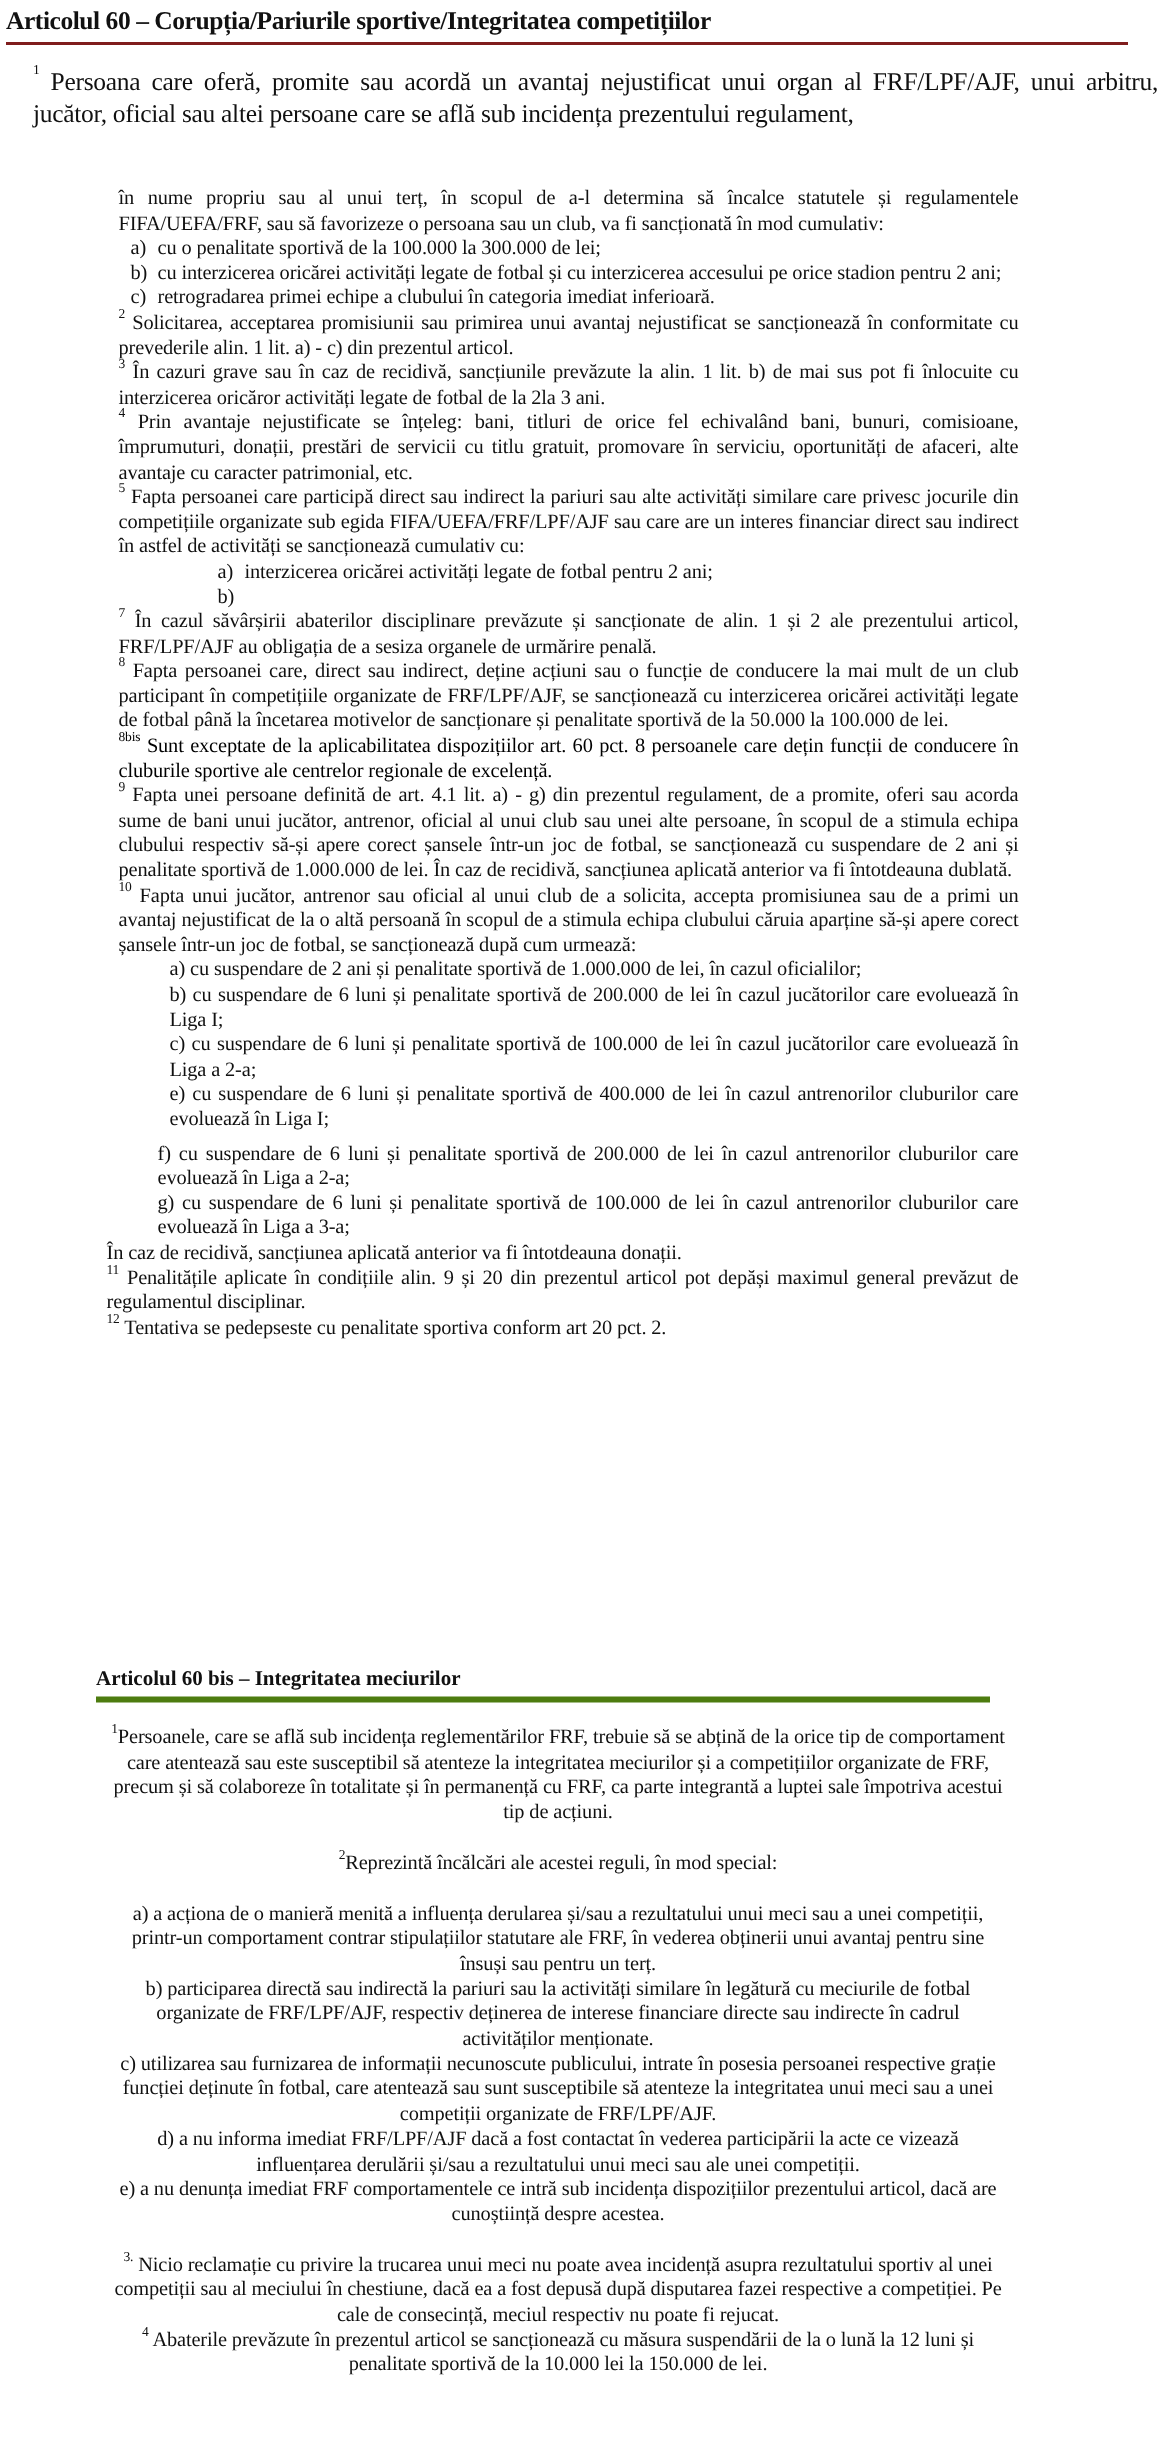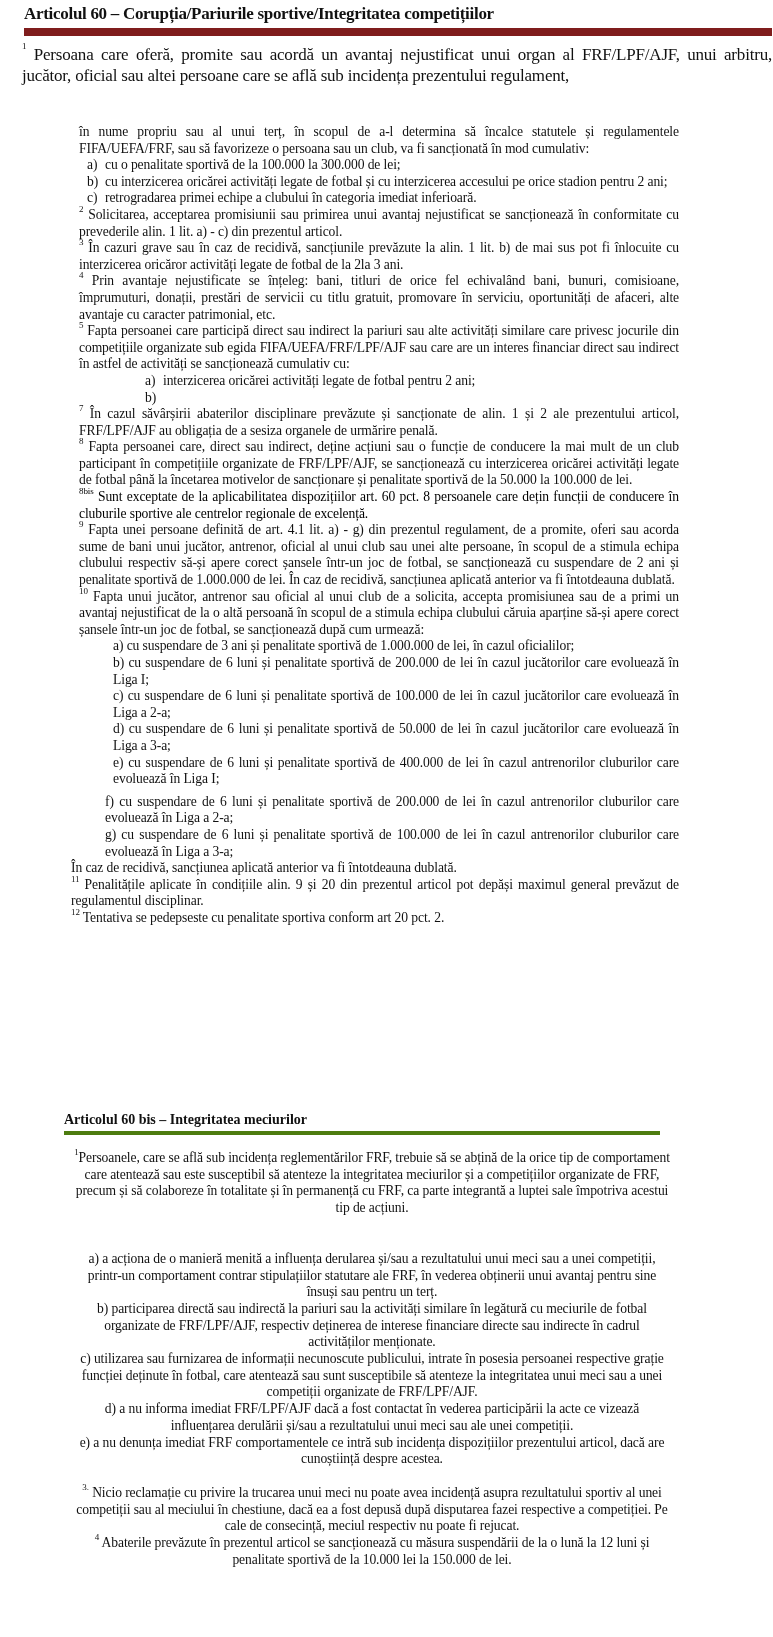--- a/index.html
+++ b/index.html
@@ -1,23 +1,23 @@
 <!DOCTYPE html>
 <html><head>
 <meta charset="utf-8">
 <style>
   html, body { margin: 0; padding: 0; background: #ffffff; }
   body {
     width: 773px; height: 1637px; overflow: hidden; position: relative;
     font-family: "Liberation Serif", "DejaVu Serif", serif; color: #111;
   }
   .h1 {
-    position: absolute; left: 24px; top: 4px; width: 748px;
+    position: absolute; left: 4px; top: 4px; width: 748px;
     font-weight: bold; font-size: 17px; letter-spacing: -0.3px;
-    border-bottom: 8px solid #7f1d1d; padding-bottom: 4px;
+    border-bottom: 2px solid #7f1d1d; padding-bottom: 4px;
   }
   .intro {
     position: absolute; left: 22px; top: 44px; width: 750px;
     font-size: 17px; line-height: 21px; text-align: justify; letter-spacing: -0.2px;
   }
   .sec1 {
     position: absolute; left: 79px; top: 124px; width: 600px;
     font-size: 13.6px; line-height: 16.6px; letter-spacing: -0.1px;
   }
   .sec1 p { margin: 0; text-align: justify; }
@@ -74,38 +74,38 @@
       <span class="t">interzicerea oricărei activități legate de fotbal pentru 2 ani;</span>
     </div>
   <div class="li ind2">
       <span class="m">b)</span>
     </div>
   <p><sup>7</sup><span> În cazul săvârșirii abaterilor disciplinare prevăzute și sancționate de alin. 1 și 2 ale prezentului articol,  FRF/LPF/AJF au obligația de a sesiza organele de urmărire penală.</span></p>
   <p><sup>8</sup><span> Fapta persoanei care, direct sau indirect, deține acțiuni sau o funcție de conducere la mai mult de un club participant în competițiile organizate de FRF/LPF/AJF, se sancționează cu interzicerea oricărei activități legate de fotbal până la încetarea motivelor de sancționare și penalitate sportivă de la 50.000 la 100.000 de lei.</span></p>
   <p class="red"><sup>8bis</sup><span> Sunt exceptate de la aplicabilitatea dispozițiilor art. 60 pct. 8 persoanele care dețin funcții de conducere în cluburile sportive ale centrelor regionale de excelență.</span></p>
   <p><sup>9</sup><span> Fapta unei persoane definită de art. 4.1 lit. a) - g) din prezentul regulament, de a promite, oferi sau acorda sume de bani unui jucător, antrenor, oficial al unui club sau unei alte persoane, în scopul de a stimula echipa clubului respectiv să-și apere corect șansele într-un joc de fotbal, se sancționează cu suspendare de 2 ani și penalitate sportivă de 1.000.000 de lei. În caz de recidivă, sancțiunea aplicată anterior va fi întotdeauna dublată.</span></p>
   <p><sup>10</sup><span> Fapta unui jucător, antrenor sau oficial al unui club de a solicita, accepta promisiunea sau de a primi un avantaj nejustificat de la o altă persoană în scopul de a stimula echipa clubului căruia aparține să-și apere corect șansele într-un joc de fotbal, se sancționează după cum urmează:</span></p>
-  <p class="ind3">a) cu suspendare de 3 ani și penalitate sportivă de 1.000.000 de lei, în cazul oficialilor;</p>
+  <p class="ind3">a) cu suspendare de 2 ani și penalitate sportivă de 1.000.000 de lei, în cazul oficialilor;</p>
   <p class="ind3">b) cu suspendare de 6 luni și penalitate sportivă de 200.000 de lei în cazul jucătorilor care evoluează în Liga I;</p>
   <p class="ind3">c) cu suspendare de 6 luni și penalitate sportivă de 100.000 de lei în cazul jucătorilor care evoluează în Liga a 2-a;</p>
-  <p class="ind3">d) cu suspendare de 6 luni și penalitate sportivă de 50.000 de lei în cazul jucătorilor care evoluează în Liga a 3-a;</p>
   <p class="ind3">e) cu suspendare de 6 luni și penalitate sportivă de 400.000 de lei în cazul antrenorilor cluburilor care evoluează în Liga I;</p>
   <div class="gap"></div>
   <p class="ind3" style="padding-left:26px">f) cu suspendare de 6 luni și penalitate sportivă de 200.000 de lei în cazul antrenorilor cluburilor care evoluează în Liga a 2-a;</p>
   <p class="ind3" style="padding-left:26px">g) cu suspendare de 6 luni și penalitate sportivă de 100.000 de lei în cazul antrenorilor cluburilor care evoluează în Liga a 3-a;</p>
-  <p style="margin-left:-8px">În caz de recidivă, sancțiunea aplicată anterior va fi întotdeauna dublată.</p>
+  <p style="margin-left:-8px">În caz de recidivă, sancțiunea aplicată anterior va fi întotdeauna donații.</p>
   <p style="margin-left:-8px"><sup>11</sup><span> Penalitățile aplicate în condițiile alin. 9 și 20 din prezentul articol pot depăși maximul general prevăzut de regulamentul disciplinar.</span></p>
   <p style="margin-left:-8px"><sup>12</sup><span> Tentativa se pedepseste cu penalitate sportiva conform art 20 pct. 2.</span></p>
 </div>
 
 <div class="h2">Articolul 60 bis – Integritatea meciurilor</div>
 
 <div class="sec2">
   <p><sup>1</sup><span>Persoanele, care se află sub incidența reglementărilor FRF, trebuie să se abțină de la orice tip de comportament care atentează sau este susceptibil să atenteze la integritatea meciurilor și a competițiilor organizate de FRF, precum și să colaboreze în totalitate și în permanență cu FRF, ca parte integrantă a luptei sale împotriva acestui tip de acțiuni.</span></p>
   <div class="sp"></div>
+  <p><sup>2</sup><span>Reprezintă încălcări ale acestei reguli, în mod special:</span></p>
   <div class="sp"></div>
   <p>a) a acționa de o manieră menită a influența derularea și/sau a rezultatului unui meci sau a unei competiții, printr-un comportament contrar stipulațiilor statutare ale FRF, în vederea obținerii unui avantaj pentru sine însuși sau pentru un terț.</p>
   <p>b) participarea directă sau indirectă la pariuri sau la activități similare în legătură cu meciurile de fotbal organizate de FRF/LPF/AJF, respectiv deținerea de interese financiare directe sau indirecte în cadrul activităților menționate.</p>
   <p>c) utilizarea sau furnizarea de informații necunoscute publicului, intrate în posesia persoanei respective grație funcției deținute în fotbal, care atentează sau sunt susceptibile să atenteze la integritatea unui meci sau a unei competiții organizate de FRF/LPF/AJF.</p>
   <p>d) a nu informa imediat FRF/LPF/AJF dacă a fost contactat în vederea participării la acte ce vizează influențarea derulării și/sau a rezultatului unui meci sau ale unei competiții.</p>
   <p>e) a nu denunța imediat FRF comportamentele ce intră sub incidența dispozițiilor prezentului articol, dacă are cunoștiință despre acestea.</p>
   <div class="sp"></div>
   <p><sup>3.</sup><span> Nicio reclamație cu privire la trucarea unui meci nu poate avea incidență asupra rezultatului sportiv al unei competiții sau al meciului în chestiune, dacă ea a fost depusă după disputarea fazei respective a competiției. Pe cale de consecință, meciul respectiv nu poate fi rejucat.</span></p>
   <p><sup>4</sup><span> Abaterile prevăzute în prezentul articol se sancționează cu măsura suspendării de la o lună la 12 luni și penalitate sportivă de la 10.000 lei la 150.000 de lei.</span></p>
 </div>

